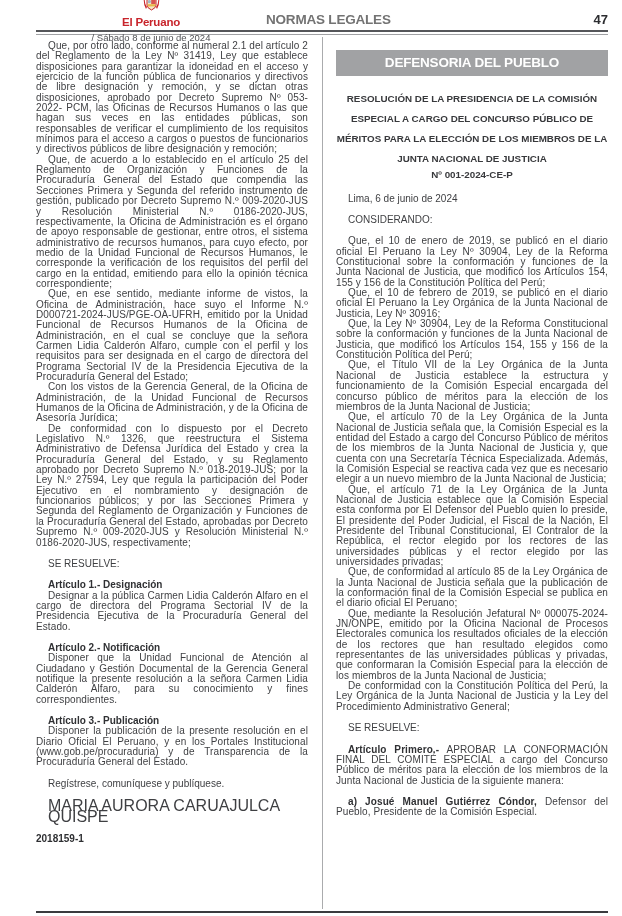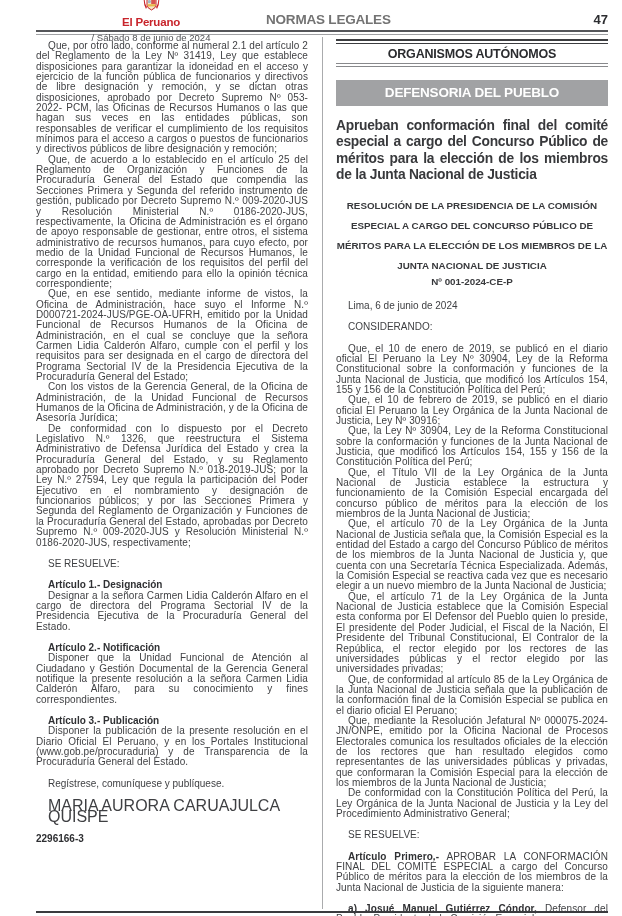--- a/index.html
+++ b/index.html
@@ -101,48 +101,42 @@
     <div class="col col-left">
       <p class="body-p">Que, por otro lado, conforme al numeral 2.1 del artículo 2 del Reglamento de la Ley Nº 31419, Ley que establece disposiciones para garantizar la idoneidad en el acceso y ejercicio de la función pública de funcionarios y directivos de libre designación y remoción, y se dictan otras disposiciones, aprobado por Decreto Supremo Nº 053-2022- PCM, las Oficinas de Recursos Humanos o las que hagan sus veces en las entidades públicas, son responsables de verificar el cumplimiento de los requisitos mínimos para el acceso a cargos o puestos de funcionarios y directivos públicos de libre designación y remoción;</p>
       <p class="body-p">Que, de acuerdo a lo establecido en el artículo 25 del Reglamento de Organización y Funciones de la Procuraduría General del Estado que compendia las Secciones Primera y Segunda del referido instrumento de gestión, publicado por Decreto Supremo N.º 009-2020-JUS y Resolución Ministerial N.º 0186-2020-JUS, respectivamente, la Oficina de Administración es el órgano de apoyo responsable de gestionar, entre otros, el sistema administrativo de recursos humanos, para cuyo efecto, por medio de la Unidad Funcional de Recursos Humanos, le corresponde la verificación de los requisitos del perfil del cargo en la entidad, emitiendo para ello la opinión técnica correspondiente;</p>
       <p class="body-p">Que, en ese sentido, mediante informe de vistos, la Oficina de Administración, hace suyo el Informe N.º D000721-2024-JUS/PGE-OA-UFRH, emitido por la Unidad Funcional de Recursos Humanos de la Oficina de Administración, en el cual se concluye que la señora Carmen Lidia Calderón Alfaro, cumple con el perfil y los requisitos para ser designada en el cargo de directora del Programa Sectorial IV de la Presidencia Ejecutiva de la Procuraduría General del Estado;</p>
       <p class="body-p">Con los vistos de la Gerencia General, de la Oficina de Administración, de la Unidad Funcional de Recursos Humanos de la Oficina de Administración, y de la Oficina de Asesoría Jurídica;</p>
       <p class="body-p">De conformidad con lo dispuesto por el Decreto Legislativo N.º 1326, que reestructura el Sistema Administrativo de Defensa Jurídica del Estado y crea la Procuraduría General del Estado, y su Reglamento aprobado por Decreto Supremo N.º 018-2019-JUS; por la Ley N.º 27594, Ley que regula la participación del Poder Ejecutivo en el nombramiento y designación de funcionarios públicos; y por las Secciones Primera y Segunda del Reglamento de Organización y Funciones de la Procuraduría General del Estado, aprobadas por Decreto Supremo N.º 009-2020-JUS y Resolución Ministerial N.º 0186-2020-JUS, respectivamente;</p>
 
       <p class="label-line">SE RESUELVE:</p>
 
       <p class="article-heading">Artículo 1.- Designación</p>
-      <p class="body-p">Designar a la señora Carmen Lidia Calderón Alfaro en el cargo de directora del Programa Sectorial IV de la Presidencia Ejecutiva de la Procuraduría General del Estado.</p>
+      <p class="body-p">Designar a la pública Carmen Lidia Calderón Alfaro en el cargo de directora del Programa Sectorial IV de la Presidencia Ejecutiva de la Procuraduría General del Estado.</p>
 
       <p class="article-heading">Artículo 2.- Notificación</p>
       <p class="body-p">Disponer que la Unidad Funcional de Atención al Ciudadano y Gestión Documental de la Gerencia General notifique la presente resolución a la señora Carmen Lidia Calderón Alfaro, para su conocimiento y fines correspondientes.</p>
 
       <p class="article-heading">Artículo 3.- Publicación</p>
       <p class="body-p">Disponer la publicación de la presente resolución en el Diario Oficial El Peruano, y en los Portales Institucional (www.gob.pe/procuraduria) y de Transparencia de la Procuraduría General del Estado.</p>
 
       <p class="label-line">Regístrese, comuníquese y publíquese.</p>
 
       <p class="sig-name">MARIA AURORA CARUAJULCA QUISPE</p>
 
-      <p class="notice-id">2296166-3</p>
+      <p class="notice-id">2018159-1</p>
     </div>
 
     <div class="divider"></div>
 
     <div class="col col-right">
 
-      <div class="section-head">
-        <div class="rule-thickthin"></div>
-        <div class="section-head-text">ORGANISMOS AUTÓNOMOS</div>
-        <div class="rule-thinthin"></div>
-      </div>
 
       <div class="agency-banner">DEFENSORIA DEL PUEBLO</div>
 
-      <h1 class="article-title">Aprueban conformación final del comité especial a cargo del Concurso Público de méritos para la elección de los miembros de la Junta Nacional de Justicia</h1>
 
       <div class="res-heading">RESOLUCIÓN DE LA PRESIDENCIA DE LA COMISIÓN ESPECIAL A CARGO DEL CONCURSO PÚBLICO DE MÉRITOS PARA LA ELECCIÓN DE LOS MIEMBROS DE LA JUNTA NACIONAL DE JUSTICIA</div>
       <div class="res-number">Nº 001-2024-CE-P</div>
 
       <p class="dateline">Lima, 6 de junio de 2024</p>
 
       <p class="label-line">CONSIDERANDO:</p>
 
       <p class="body-p">Que, el 10 de enero de 2019, se publicó en el diario oficial El Peruano la Ley Nº 30904, Ley de la Reforma Constitucional sobre la conformación y funciones de la Junta Nacional de Justicia, que modificó los Artículos 154, 155 y 156 de la Constitución Política del Perú;</p>
       <p class="body-p">Que, el 10 de febrero de 2019, se publicó en el diario oficial El Peruano la Ley Orgánica de la Junta Nacional de Justicia, Ley Nº 30916;</p>

